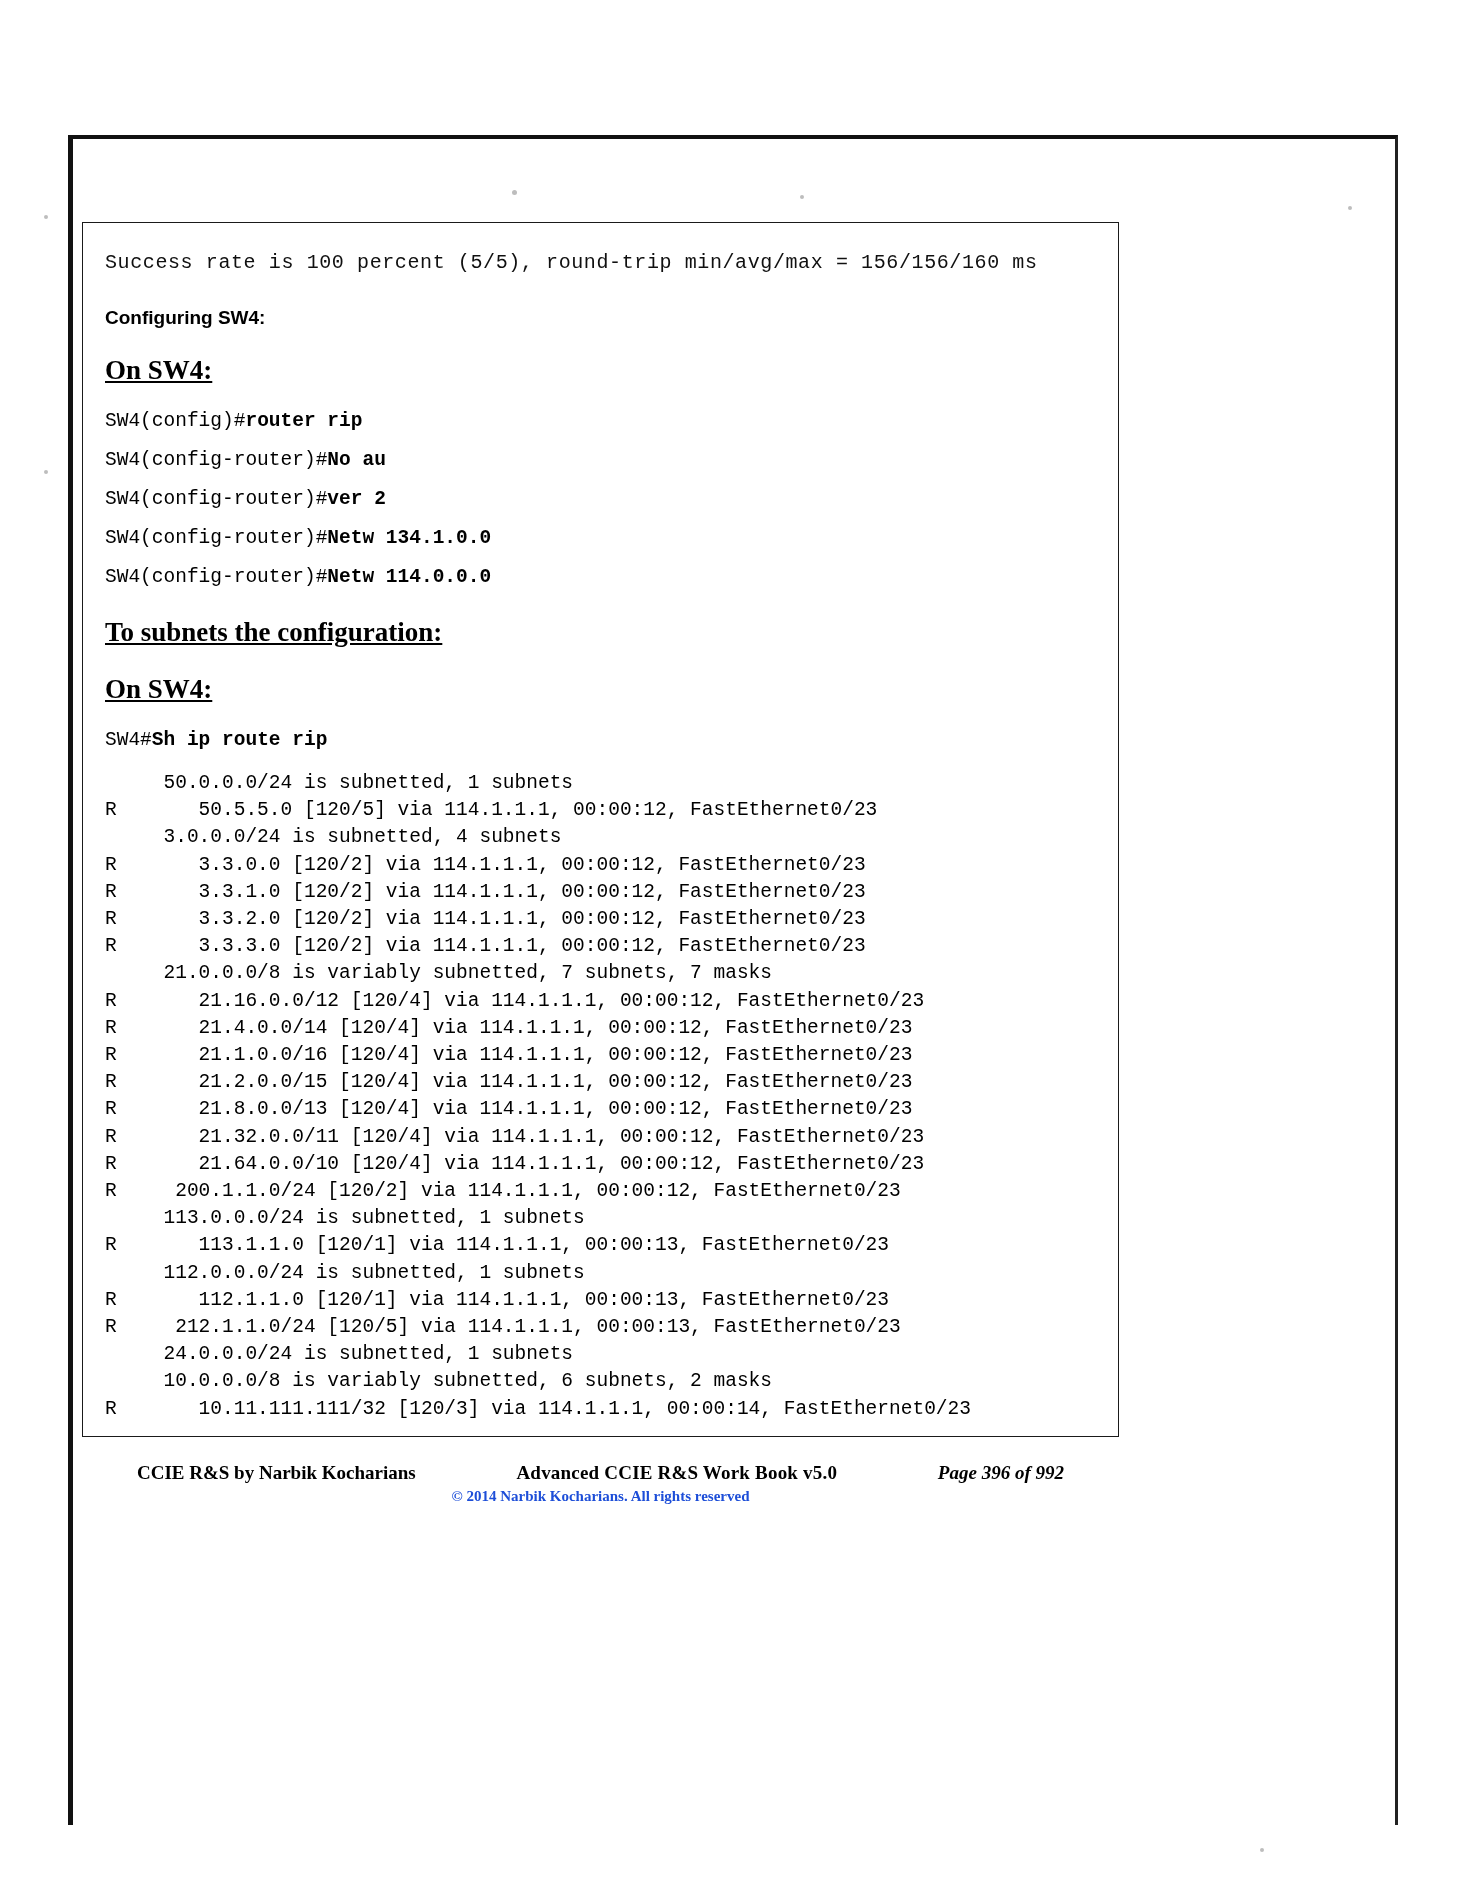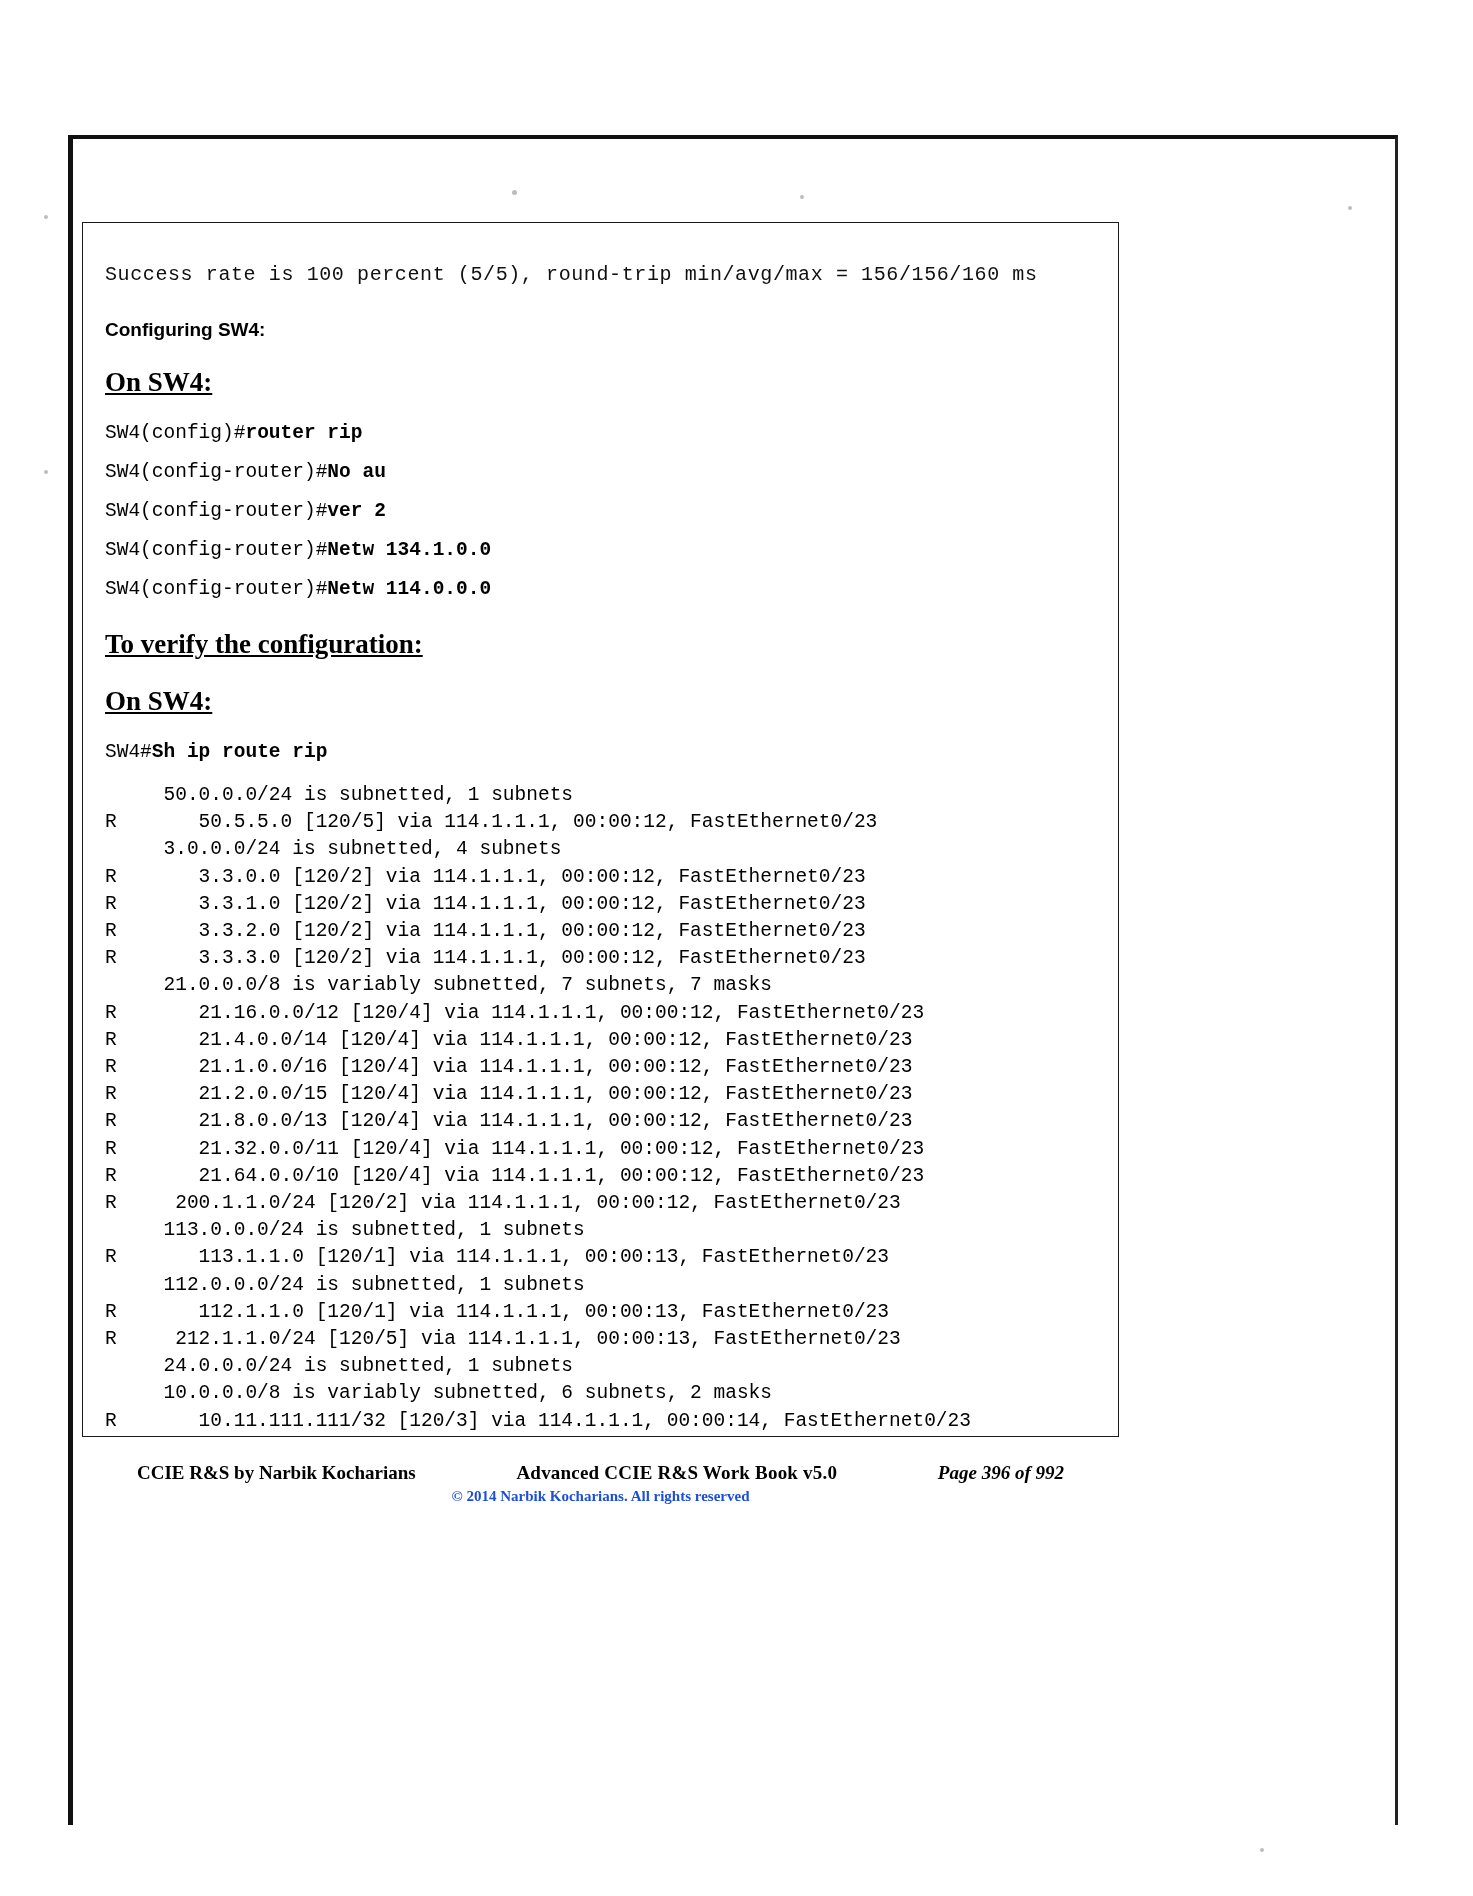--- a/index.html
+++ b/index.html
@@ -50,21 +50,21 @@
     letter-spacing: 0.3px;
     white-space: pre;
     color: #101010;
   }
 
   .success-line {
     font-family: "Liberation Mono", "DejaVu Sans Mono", monospace;
     font-size: 20px;
     letter-spacing: 0.6px;
     white-space: pre;
-    margin: 12px 0 0 0;
+    margin: 0 0 0 0;
   }
 
   .caption-bold {
     font-family: "Liberation Sans", sans-serif;
     font-weight: bold;
     font-size: 19px;
     margin: 30px 0 0 0;
   }
 
   .heading-underline {
@@ -146,21 +146,21 @@
   <div class="heading-underline">On SW4:</div>
 
   <div class="cli-block">
     <div class="cli-line"><span>SW4(config)#</span><b>router rip</b></div>
     <div class="cli-line"><span>SW4(config-router)#</span><b>No au</b></div>
     <div class="cli-line"><span>SW4(config-router)#</span><b>ver 2</b></div>
     <div class="cli-line"><span>SW4(config-router)#</span><b>Netw 134.1.0.0</b></div>
     <div class="cli-line"><span>SW4(config-router)#</span><b>Netw 114.0.0.0</b></div>
   </div>
 
-  <div class="heading-underline">To verify the configuration:</div>
+  <div class="heading-underline">To subnets the configuration:</div>
 
   <div class="heading-underline">On SW4:</div>
 
   <div class="cli-block">
     <div class="cli-line"><span>SW4#</span><b>Sh ip route rip</b></div>
   </div>
 
   <div class="route-block">
     <div class="route-line">     50.0.0.0/24 is subnetted, 1 subnets</div>
     <div class="route-line">R       50.5.5.0 [120/5] via 114.1.1.1, 00:00:12, FastEthernet0/23</div>

